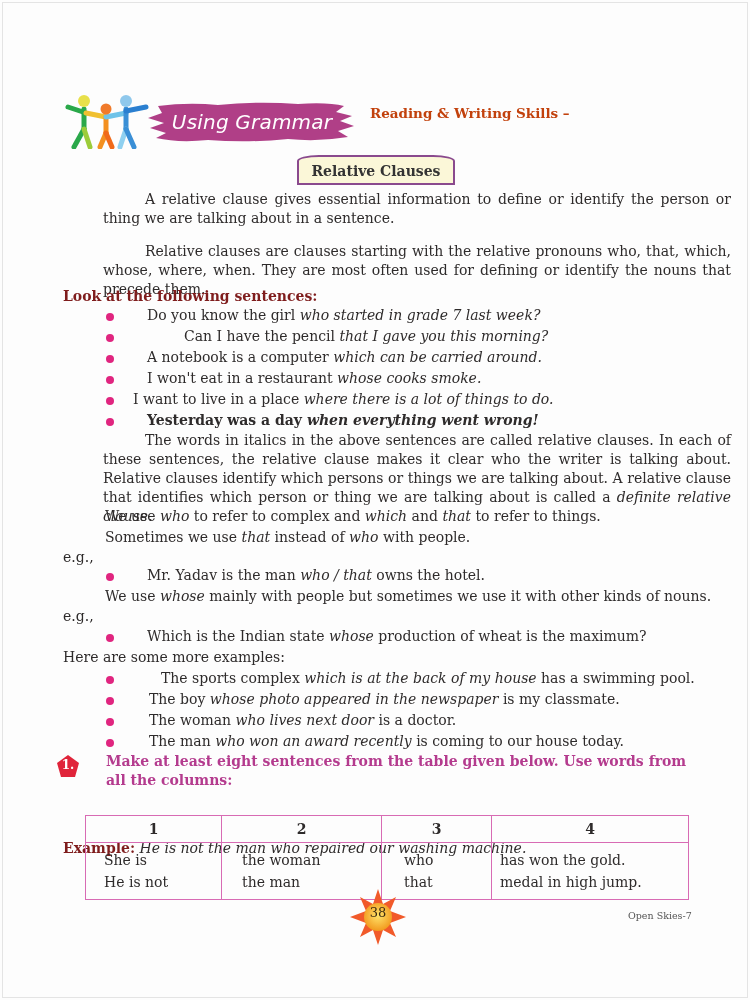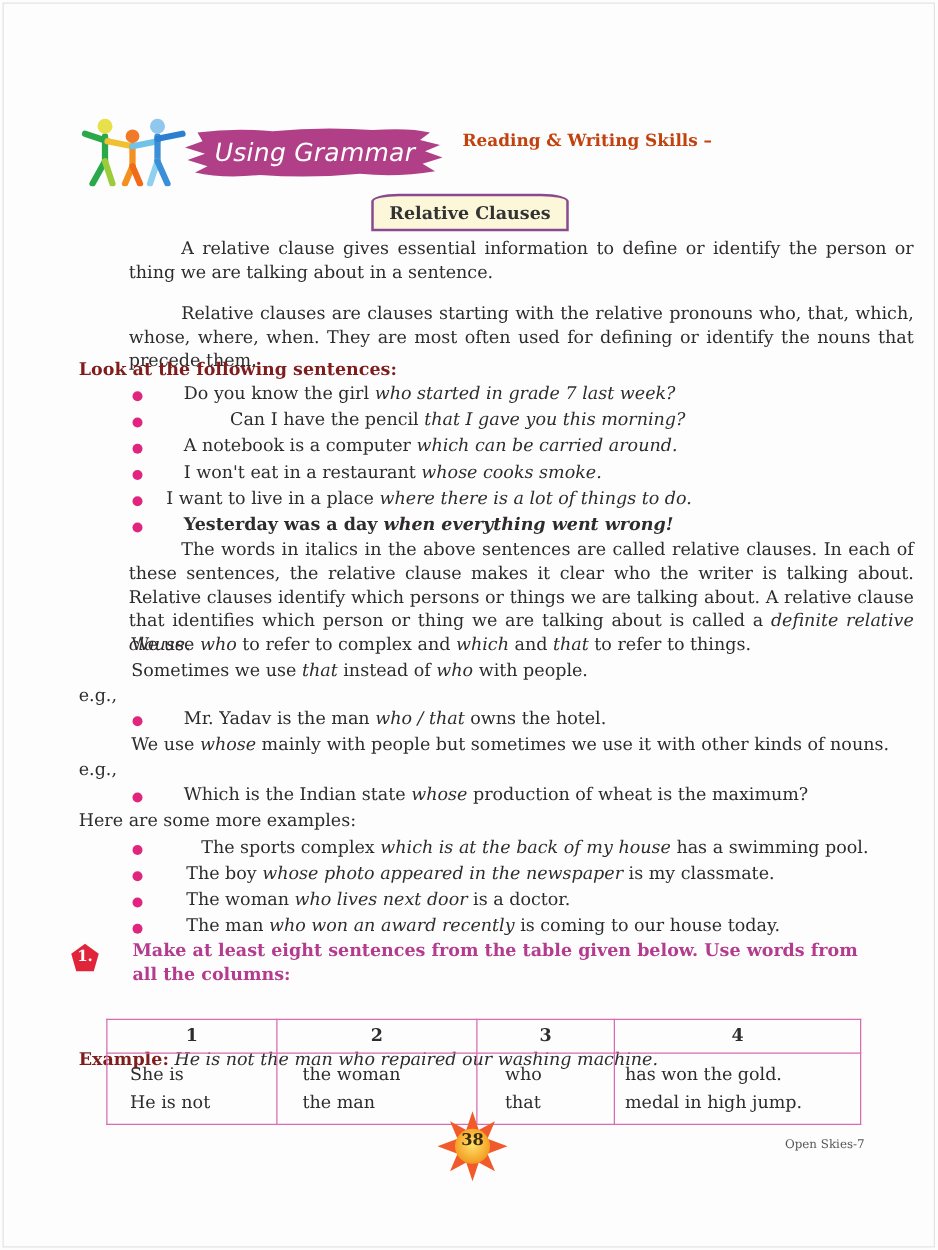--- a/index.html
+++ b/index.html
@@ -21,21 +21,21 @@
   .magenta { color:#7f1d1d; font-weight:bold; }
   .bullet { position:absolute; width:8px; height:8px; border-radius:50%; background:#e0257f; }
   i { font-style:italic; }
   .q-badge { left:56px; top:754px; width:24px; height:24px; }
   .q-text { left:106px; top:752px; width:590px; font-size:14px; line-height:19px; color:#b43b8e; font-weight:bold; }
   table.grid { position:absolute; left:85px; top:815px; width:604px; border-collapse:collapse; font-size:14px; }
   table.grid td, table.grid th { border:1.5px solid #d86bb4; }
   table.grid th { font-weight:bold; height:24px; text-align:center; }
   table.grid td { vertical-align:top; padding:6px 0 6px 18px; line-height:22px; height:44px; }
   .page-num { left:350px; top:889px; width:56px; height:56px; }
-  .page-num-text { left:350px; top:905px; width:56px; text-align:center; font-weight:bold; font-size:13px; color:#3a2a10; }
+  .page-num-text { left:350px; top:905px; width:56px; text-align:center; font-weight:normal; font-size:13px; color:#3a2a10; }
   .footer { left:628px; top:910px; font-size:9.5px; color:#555; }
 </style>
 </head>
 <body>
 
 <div class="page-border"></div>
 
 <svg class="abs logo" viewBox="0 0 92 56">
   <g stroke-linecap="round" fill="none" stroke-width="5">
     <line x1="8" y1="14" x2="26" y2="20" stroke="#2aa84a"></line>

